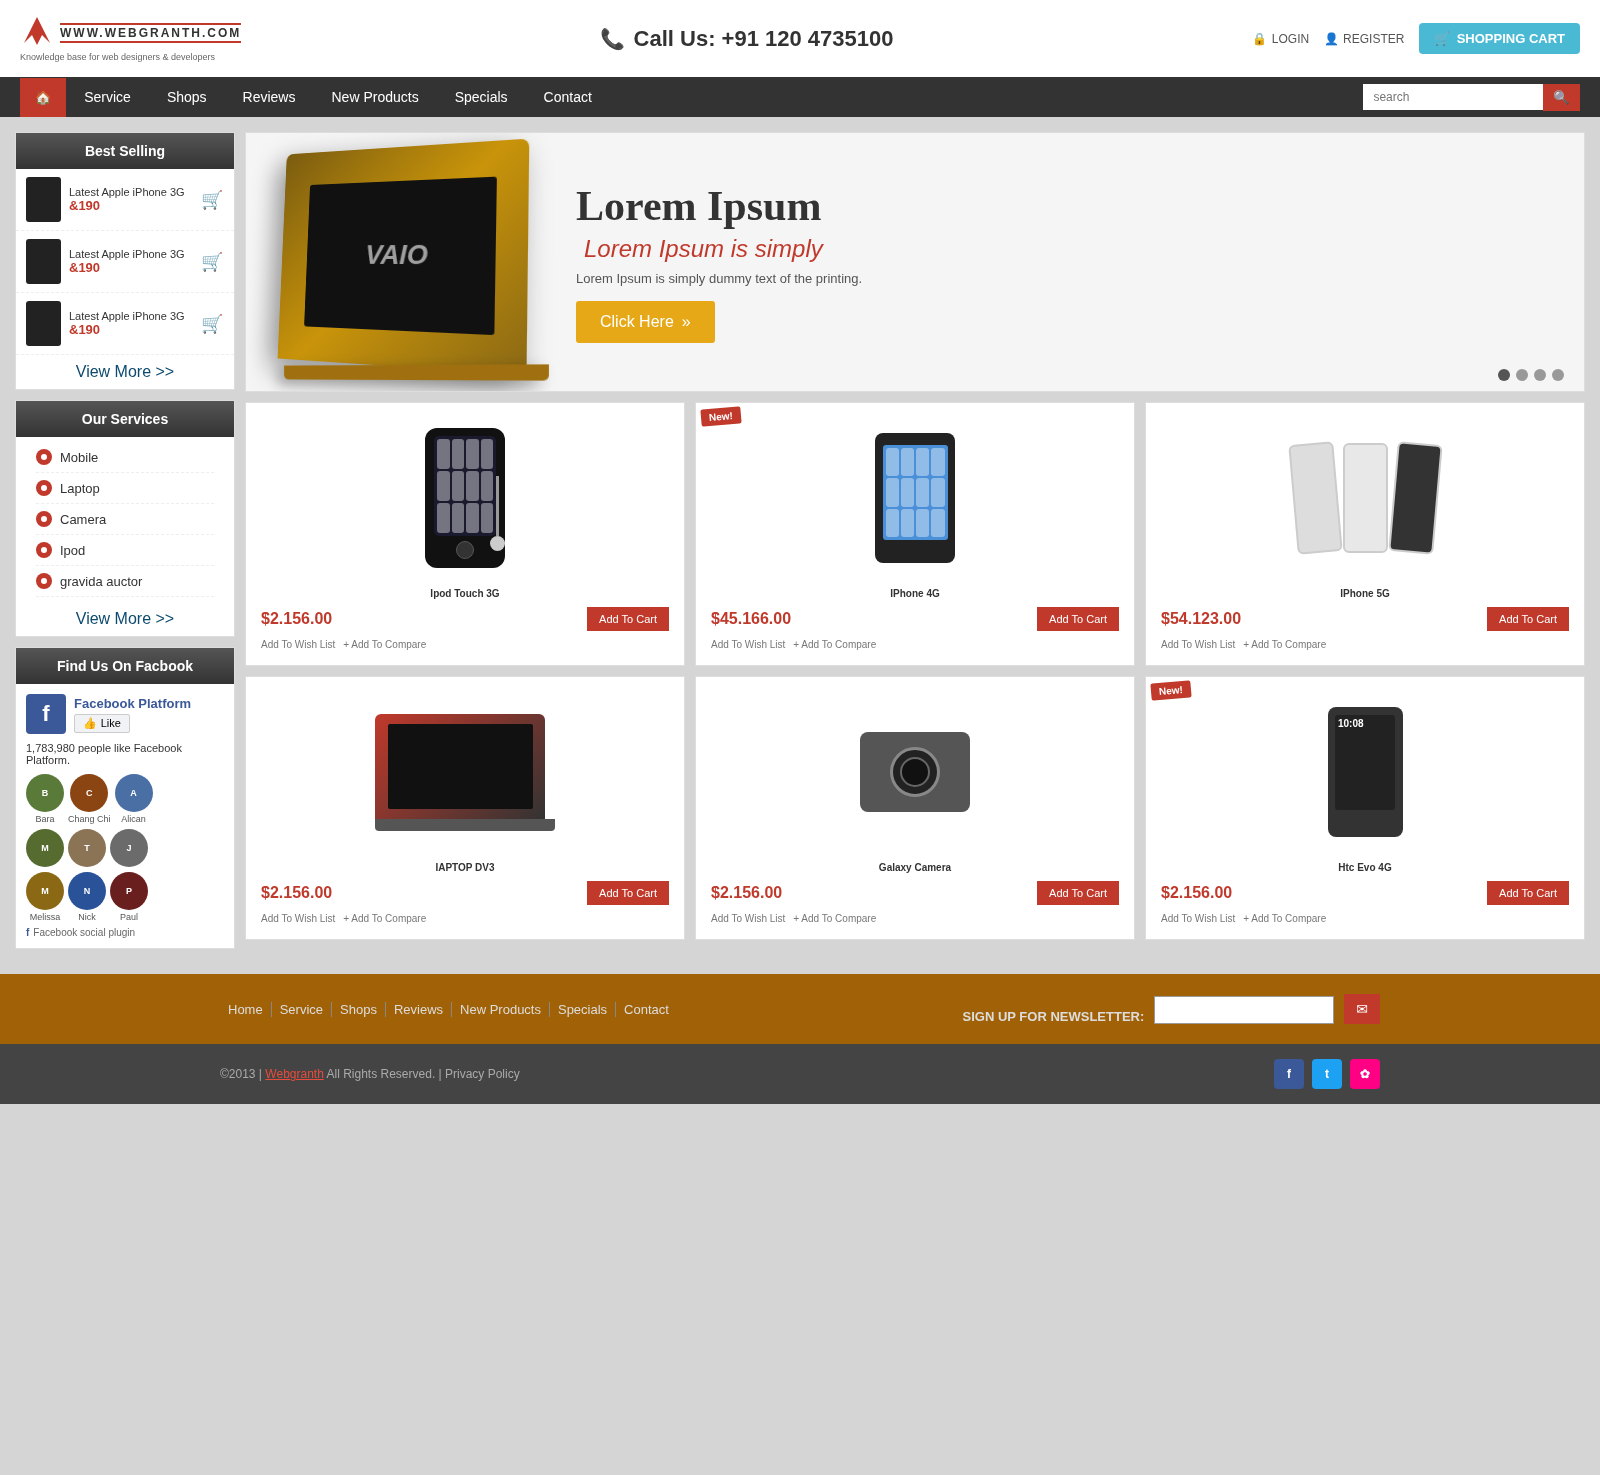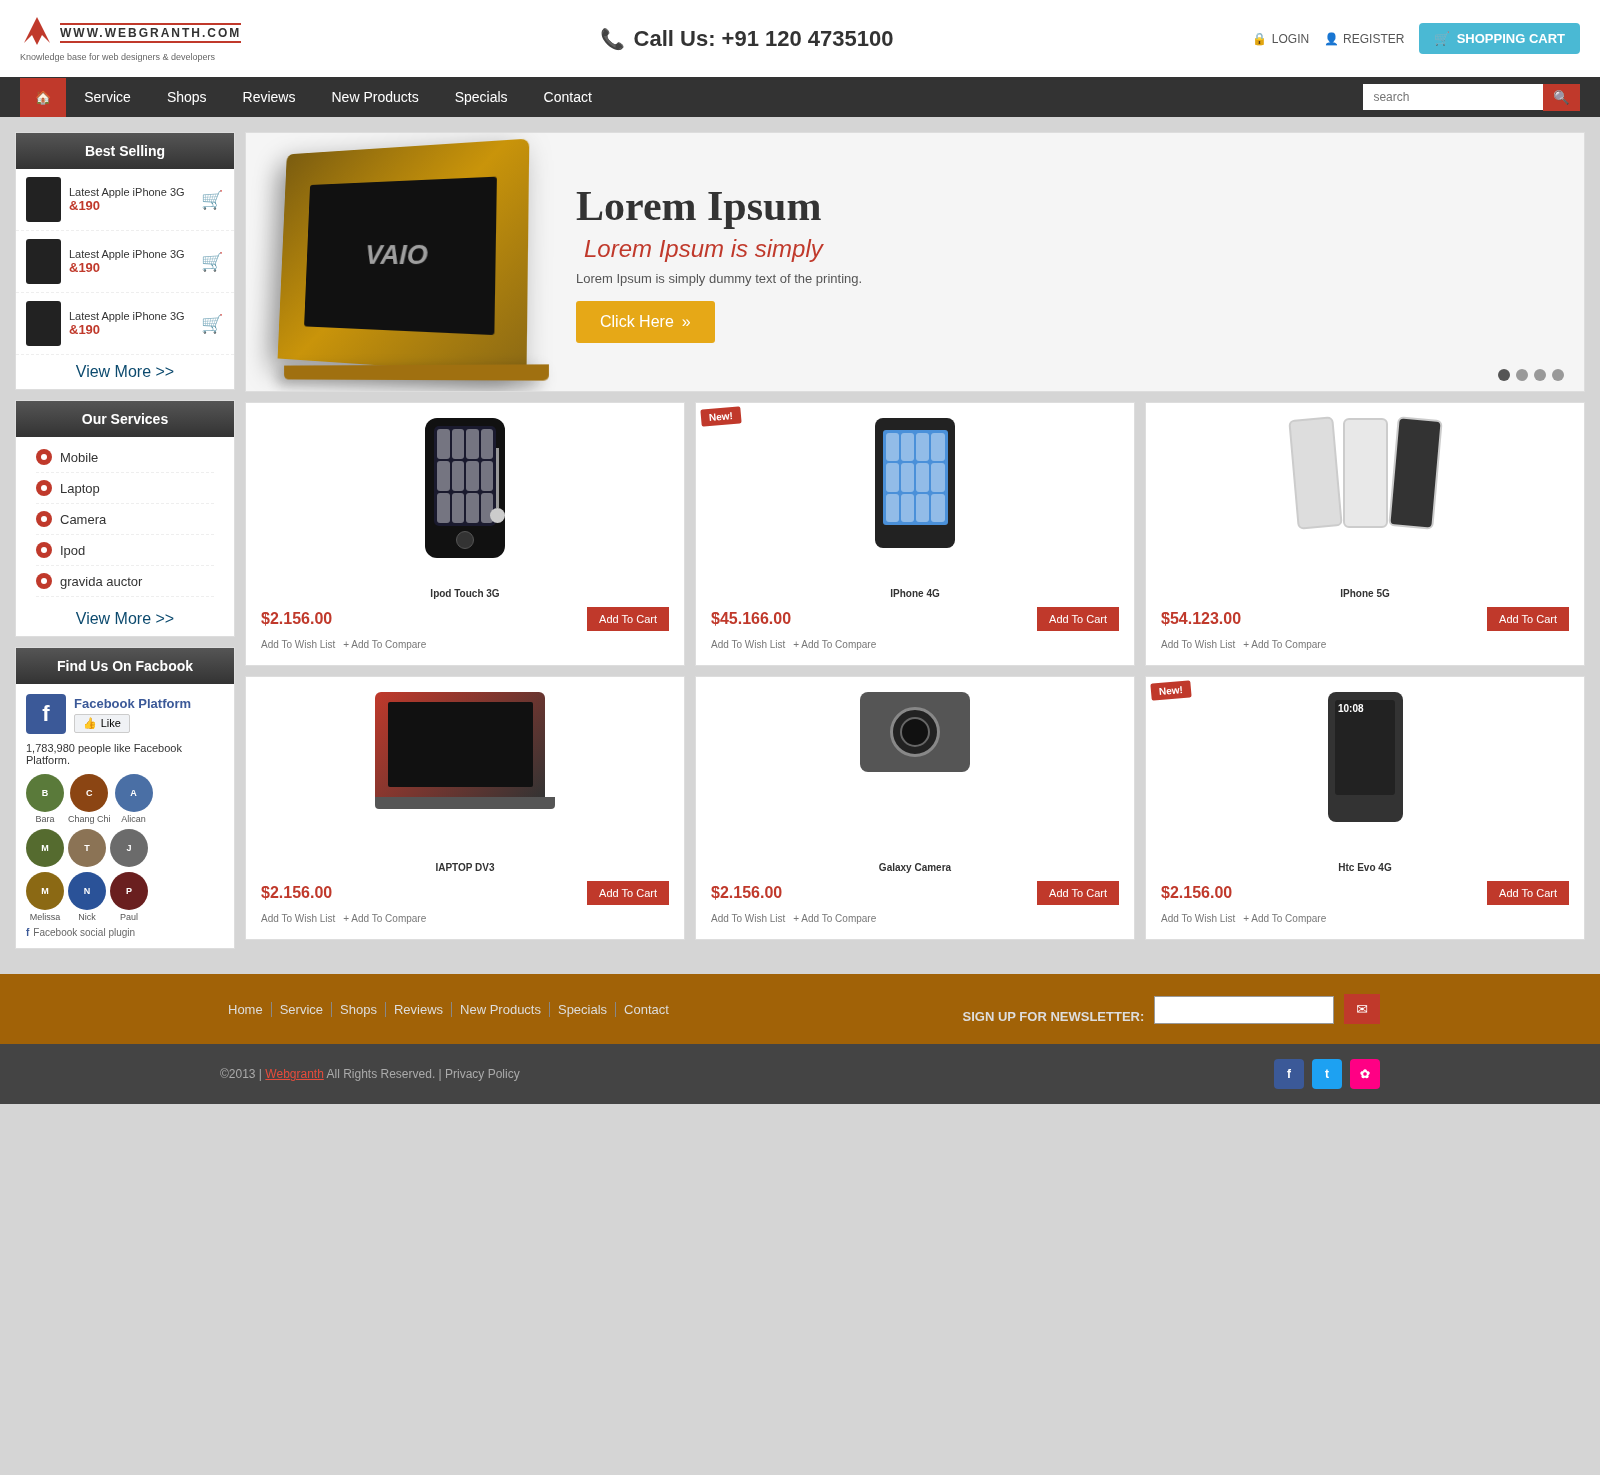--- a/index.html
+++ b/index.html
@@ -63,21 +63,21 @@
     .hero-subtitle { font-size: 24px; color: #c0392b; font-style: italic; margin: 5px 8px; }
     .hero-desc { font-size: 13px; color: #555; margin: 8px 0 15px; }
     .hero-btn { background: #e6a817; color: white; padding: 12px 24px; font-size: 16px; border: none; cursor: pointer; display: flex; align-items: center; gap: 8px; border-radius: 3px; }
     .hero-dots { position: absolute; bottom: 10px; right: 20px; display: flex; gap: 6px; }
     .hero-dot { width: 12px; height: 12px; border-radius: 50%; background: #999; cursor: pointer; }
     .hero-dot.active { background: #555; }
 
     
     .products-grid { display: grid; grid-template-columns: repeat(3, 1fr); gap: 10px; }
     .product-card { background: white; border: 1px solid #ddd; padding: 15px; position: relative; }
-    .product-card-img { width: 100%; height: 160px; display: flex; justify-content: center; margin-bottom: 10px; }
+    .product-card-img { width: 100%; height: 160px; display: flex; align-items: center; justify-content: center; margin-bottom: 10px; }
     .product-card-title { font-size: 10px; font-weight: bold; color: #333; text-align: center; margin-bottom: 8px; }
     .product-card-bottom { display: flex; align-items: center; justify-content: space-between; margin-bottom: 8px; }
     .product-card-price { color: #c0392b; font-size: 16px; font-weight: bold; }
     .add-to-cart-btn { background: #c0392b; color: white; border: none; padding: 6px 12px; font-size: 11px; cursor: pointer; }
     .product-card-links { font-size: 10px; color: #777; display: flex; gap: 8px; }
     .product-card-links a { color: #777; text-decoration: none; cursor: pointer; }
     .new-badge { position: absolute; top: 5px; left: 5px; background: #c0392b; color: white; font-size: 10px; font-weight: bold; padding: 3px 8px; transform: rotate(-5deg); border-radius: 2px; }
 
     
     .phone-img { width: 80px; height: 130px; background: #222; border-radius: 8px; position: relative; display: flex; flex-direction: column; align-items: center; }

